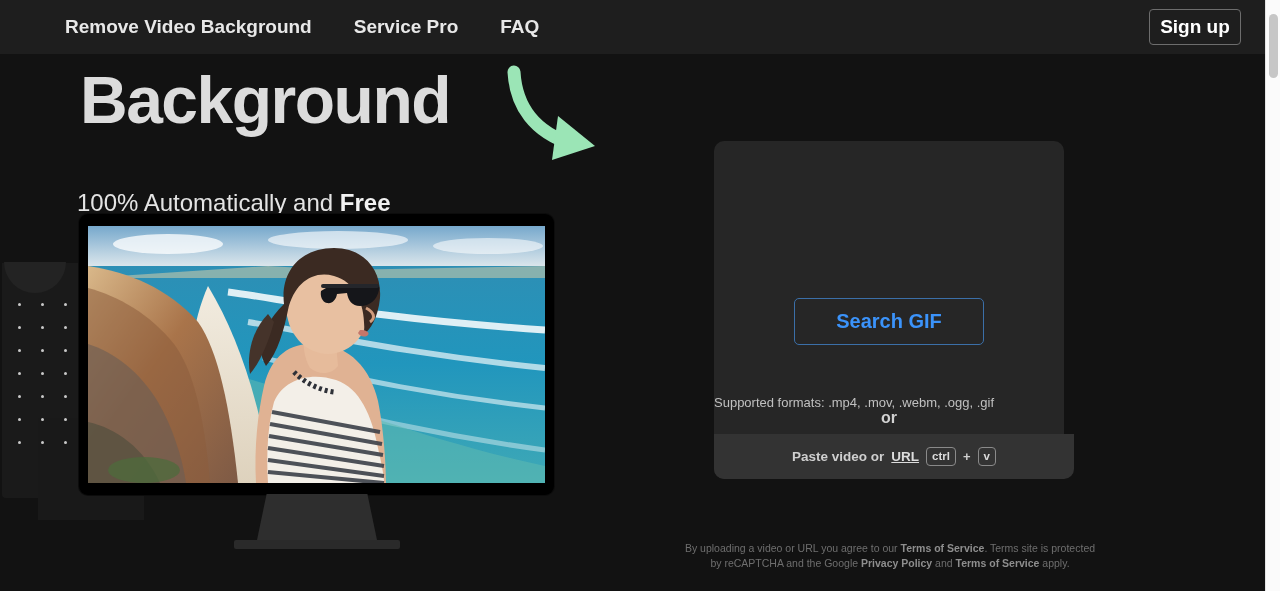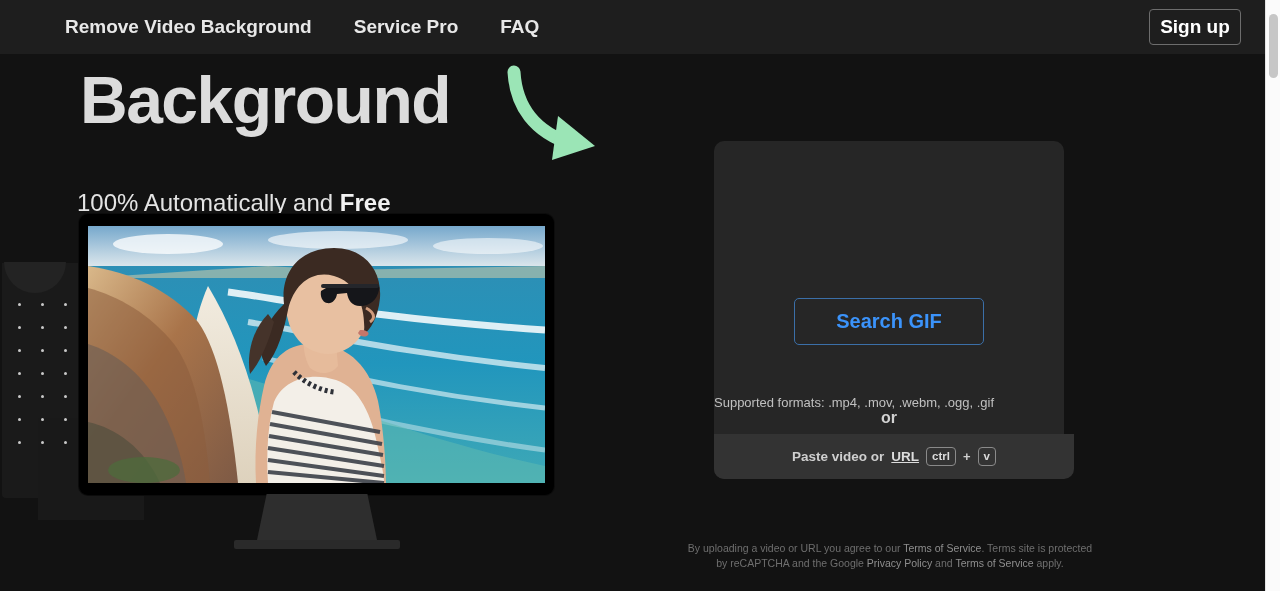--- a/index.html
+++ b/index.html
@@ -133,21 +133,21 @@
   .key {
     display: inline-block; border: 1px solid #8a8a8a; border-radius: 4px;
     padding: 1px 5px 2px; font-size: 11.5px; color: #dcdcdc; line-height: 1.25;
   }
   .plus { color: #cfcfcf; font-size: 13px; }
 
   .legal {
     position: absolute; left: 640px; top: 541px; width: 500px;
     text-align: center; color: #6e6e6e; font-size: 10.5px; line-height: 1.45;
   }
-  .legal b { color: #8e8e8e; font-weight: 400; }
+  .legal b { color: #8e8e8e; font-weight: 700; }
 
   
   .sb-track {
     position: absolute; right: 0; top: 0; width: 15px; height: 591px;
     background: #fbfbfb; border-left: 1px solid #e4e4e4;
   }
   .sb-thumb {
     position: absolute; left: 3px; top: 14px; width: 9px; height: 64px;
     background: #c6c6c6; border-radius: 5px;
   }

